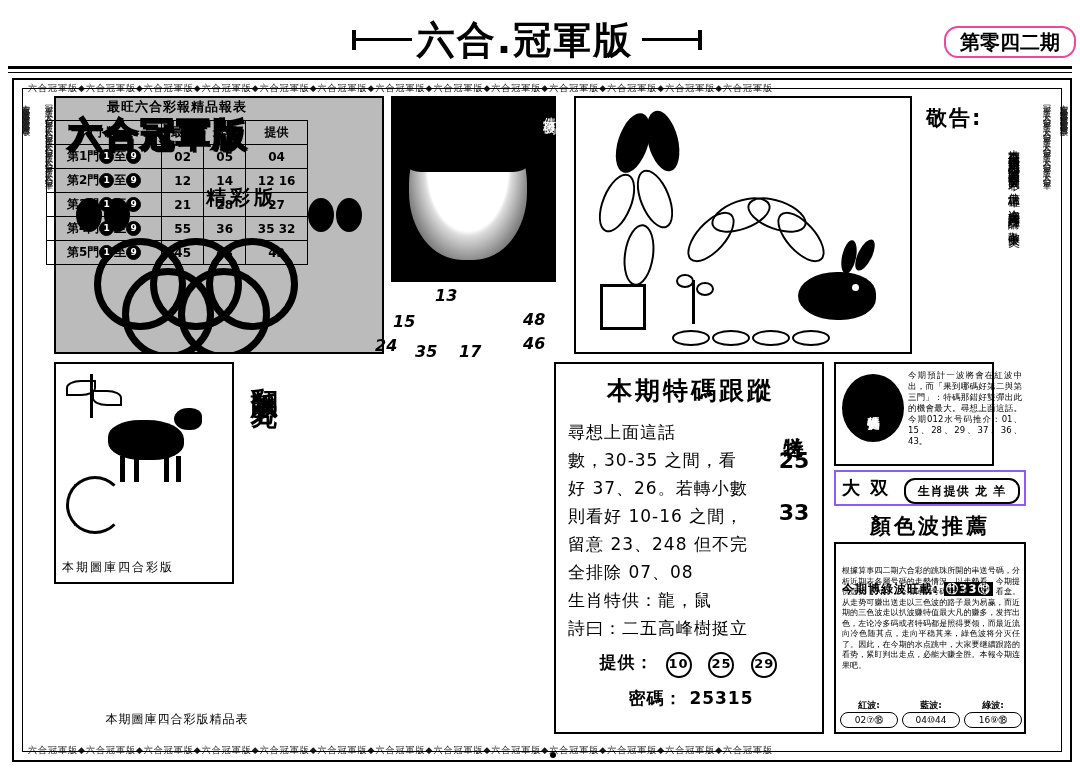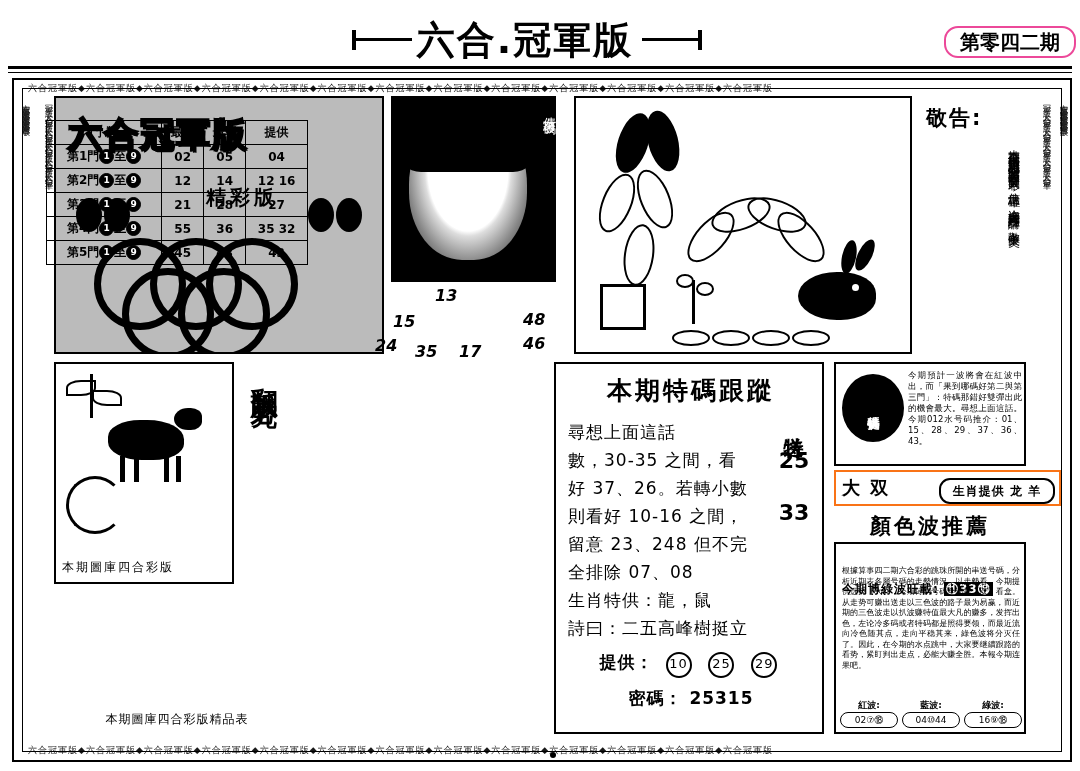--- a/index.html
+++ b/index.html
@@ -109,30 +109,30 @@
 
   
   .special{left:508px;top:266px;width:270px;height:372px;}
   .sp-title{position:absolute;left:0;top:10px;width:270px;text-align:center;font-size:25px;font-weight:bold;letter-spacing:3px;}
   .sp-body{position:absolute;left:12px;top:54px;width:200px;font-size:17px;line-height:28px;letter-spacing:1px;}
   .sp-side{position:absolute;right:6px;top:58px;width:44px;text-align:center;font-size:20px;font-weight:bold;line-height:26px;}
   .sp-side .num{font-size:22px;margin-top:26px;}
   .sp-provide{position:absolute;left:0;bottom:54px;width:270px;text-align:center;font-size:17px;font-weight:bold;letter-spacing:1px;}
   .sp-code{position:absolute;left:0;bottom:22px;width:270px;text-align:center;font-size:17px;font-weight:bold;letter-spacing:1px;}
   .obal{display:inline-block;width:22px;height:22px;border:2px solid #000;border-radius:50%;font-size:13px;line-height:20px;
-        text-align:center;margin:0 5px;font-weight:normal;}
-
-  
-  .rtop{left:788px;top:266px;width:192px;height:104px;border:2px solid #000;}
+        text-align:center;margin:0 5px;font-weight:bold;}
+
+  
+  .rtop{left:788px;top:266px;width:160px;height:104px;border:2px solid #000;}
   .rtop-text{position:absolute;left:72px;top:6px;width:114px;font-size:8.5px;line-height:11px;text-align:justify;}
   .badge-oval{position:absolute;left:6px;top:10px;width:58px;height:64px;border:2px solid #000;border-radius:50%;
               background:#000;color:#fff;display:flex;align-items:center;justify-content:center;font-size:12px;font-weight:bold;
               letter-spacing:1px;}
   .badge-oval span{writing-mode:vertical-rl;text-orientation:upright;}
-  .rtop2{left:788px;top:374px;width:227px;height:36px;border:2px solid #f97316;}
+  .rtop2{left:788px;top:374px;width:192px;height:36px;border:2px solid #8b5cf6;}
   .dbl{position:absolute;left:6px;top:4px;font-size:18px;font-weight:bold;letter-spacing:2px;}
   .shengxiao{position:absolute;right:4px;top:6px;width:112px;height:22px;border:2px solid #000;border-radius:11px;
              display:flex;align-items:center;justify-content:center;font-size:12px;font-weight:bold;letter-spacing:1px;}
   .rtitle{position:absolute;left:788px;top:416px;width:192px;text-align:center;font-size:21px;font-weight:bold;letter-spacing:3px;}
   .rbody{left:788px;top:446px;width:192px;height:192px;border:2px solid #000;}
   .rbody-head{position:absolute;left:6px;top:4px;font-size:12px;font-weight:bold;letter-spacing:1px;margin-top:33px;}
   .rbody-head .hl{background:#000;color:#fff;padding:0 2px;}
   .rbody-text{position:absolute;left:6px;top:22px;width:178px;font-size:8px;line-height:10.5px;text-align:justify;}
   .wave-row{position:absolute;left:4px;bottom:4px;width:182px;display:flex;justify-content:space-between;}
   .wave{width:58px;text-align:center;font-size:9px;line-height:12px;}
@@ -252,20 +252,21 @@
       <div class="goat-leg" style="left:78px;top:92px;"></div>
       <div class="goat-leg" style="left:108px;top:92px;"></div>
       <div class="goat-leg" style="left:120px;top:92px;"></div>
       <div class="spiral"></div>
       <div class="goat-cap">本期圖庫四合彩版</div>
     </div>
 
     <div class="fanban">翻版必究</div>
 
     <div class="tablepanel">
+      <div class="tbl-head">最旺六合彩報精品報表</div>
       <table class="gate">
         <thead>
           <tr>
             <th>門 類</th>
             <th>最旺</th>
             <th>最弱</th>
             <th>提供</th>
           </tr>
         </thead>
         <tbody>

